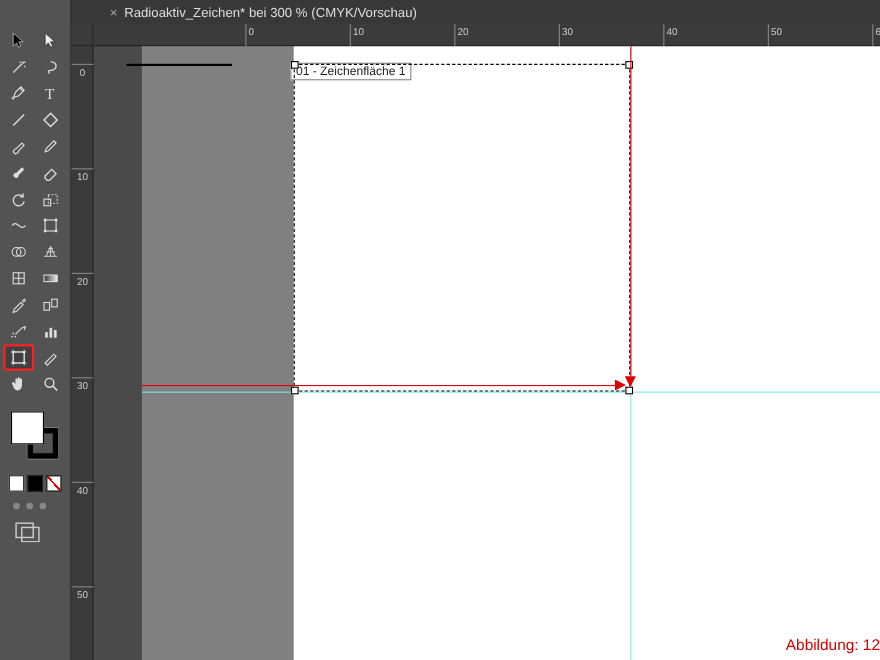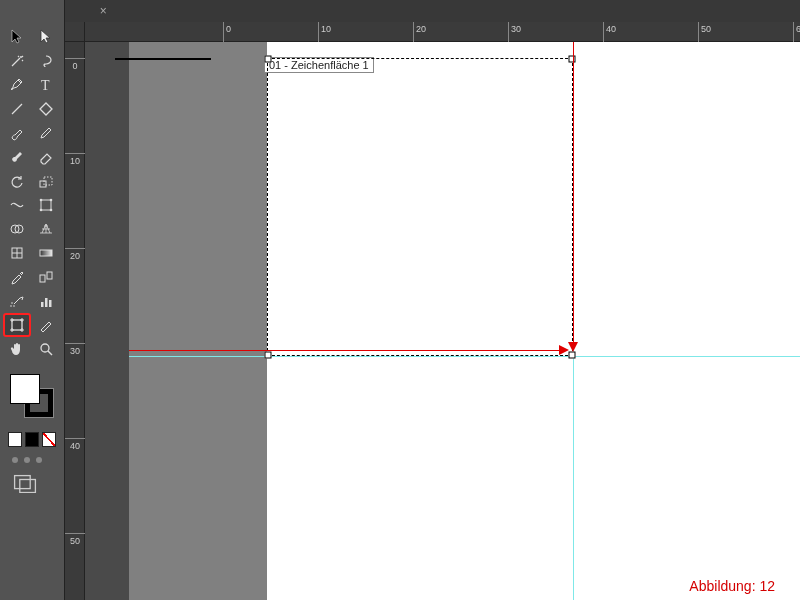--- a/index.html
+++ b/index.html
@@ -49,30 +49,31 @@
   .mini.white { background:#fff; }
   .mini.black { background:#000; }
   .mini.none { background: linear-gradient(to top right, #fff 0%, #fff 45%, #e00 45%, #e00 55%, #fff 55%); }
 
   .dots { display:flex; gap:6px; padding: 10px 0 6px 12px; }
   .dot { width:6px; height:6px; border-radius:50%; background:#888; }
 
   .draw-mode { padding: 4px 12px; }
   .draw-icon { width: 26px; height: 20px; display:flex; align-items:center; justify-content:center; }
 
-  .caption { position: absolute; right: 25px; bottom: 6px; color: #d40000; font-size: 14px; font-family: Arial; }
+  .caption { position: absolute; right: 0; bottom: 6px; color: #d40000; font-size: 14px; font-family: Arial; }
 
   .toolbar-top-arrows { position:absolute; top:2px; left:4px; font-size:8px; color:#aaa; }
 </style>
 </head>
 <body>
 
 <div class="titlebar">
   <span class="collapse-arrows toolbar-top-arrows" style="position:static">◄◄</span>
   <span class="tab-close" style="margin-left:70px">×</span>
+  <span class="tab-title">Radioaktiv_Zeichen* bei 300 % (CMYK/Vorschau)</span>
 </div>
 
 <div class="toolbar">
   <div class="tool-grid">
     <div class="tool">
         <svg viewBox="0 0 16 16">
           <path d="M3 1l0 12 3-3 2 4 2-1-2-4 4 0z" fill="#000" stroke="#ddd" stroke-width="0.6"></path>
         </svg>
       </div>
     <div class="tool">

